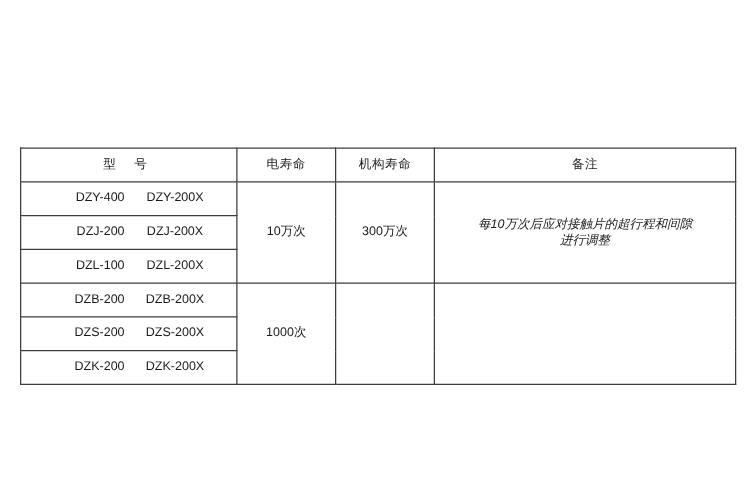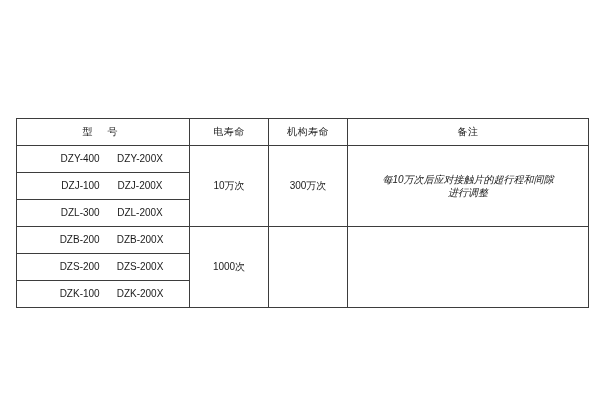--- a/index.html
+++ b/index.html
@@ -100,42 +100,42 @@
         </td>
         <td class="col-elec center-mid" rowspan="3">10万次</td>
         <td class="col-mech center-mid" rowspan="3">300万次</td>
         <td class="note-cell" rowspan="3">
           <span class="nline">每10万次后应对接触片的超行程和间隙</span>
           <span class="nline">进行调整</span>
         </td>
       </tr>
       <tr>
         <td class="model-cell">
-          <span class="m1">DZJ-100</span><span class="m2">DZJ-200X</span>
+          <span class="m1">DZJ-200</span><span class="m2">DZJ-200X</span>
         </td>
       </tr>
       <tr>
         <td class="model-cell">
-          <span class="m1">DZL-300</span><span class="m2">DZL-200X</span>
+          <span class="m1">DZL-100</span><span class="m2">DZL-200X</span>
         </td>
       </tr>
       <tr>
         <td class="model-cell">
           <span class="m1">DZB-200</span><span class="m2">DZB-200X</span>
         </td>
         <td class="col-elec center-mid" rowspan="3">1000次</td>
         <td class="col-mech" rowspan="3"></td>
         <td class="col-note" rowspan="3"></td>
       </tr>
       <tr>
         <td class="model-cell">
           <span class="m1">DZS-200</span><span class="m2">DZS-200X</span>
         </td>
       </tr>
       <tr>
         <td class="model-cell">
-          <span class="m1">DZK-100</span><span class="m2">DZK-200X</span>
+          <span class="m1">DZK-200</span><span class="m2">DZK-200X</span>
         </td>
       </tr>
     </tbody>
   </table>
 
 </div>
 
 </body></html>

